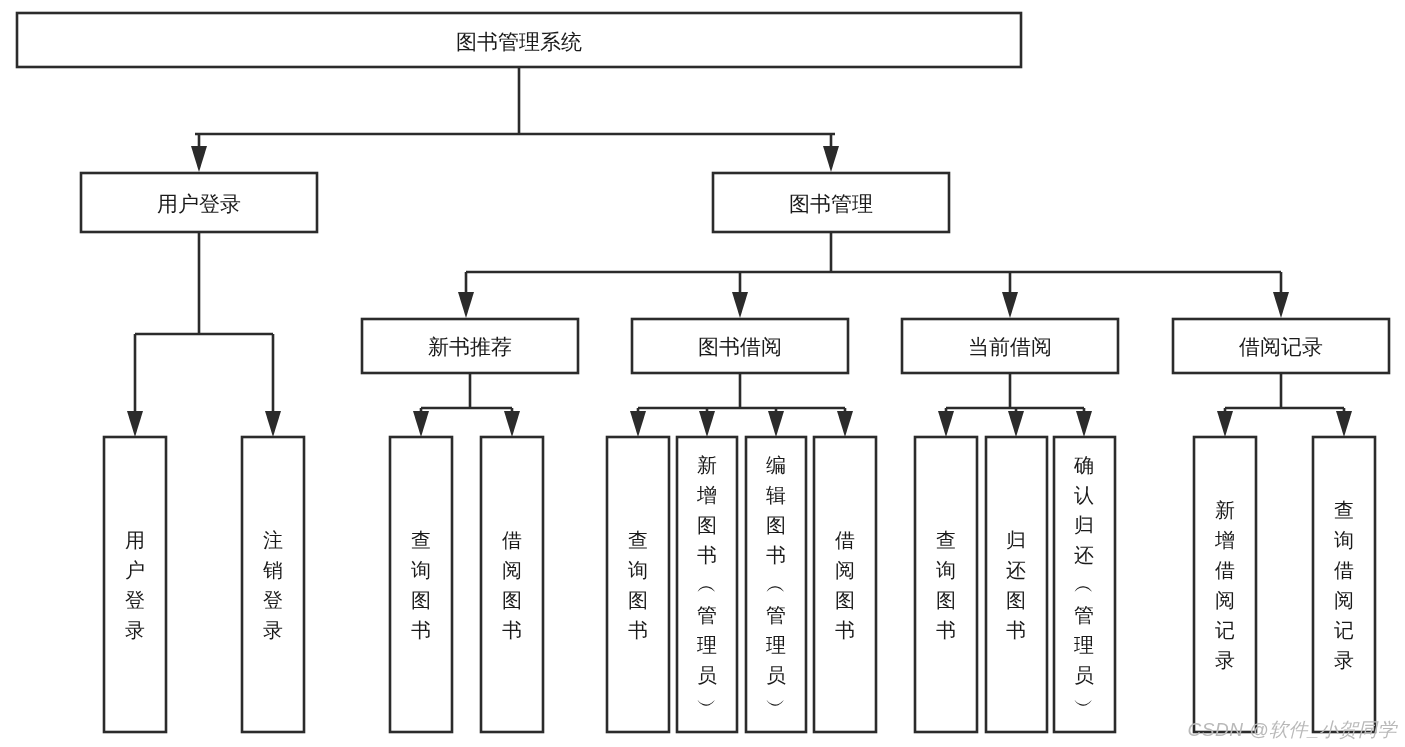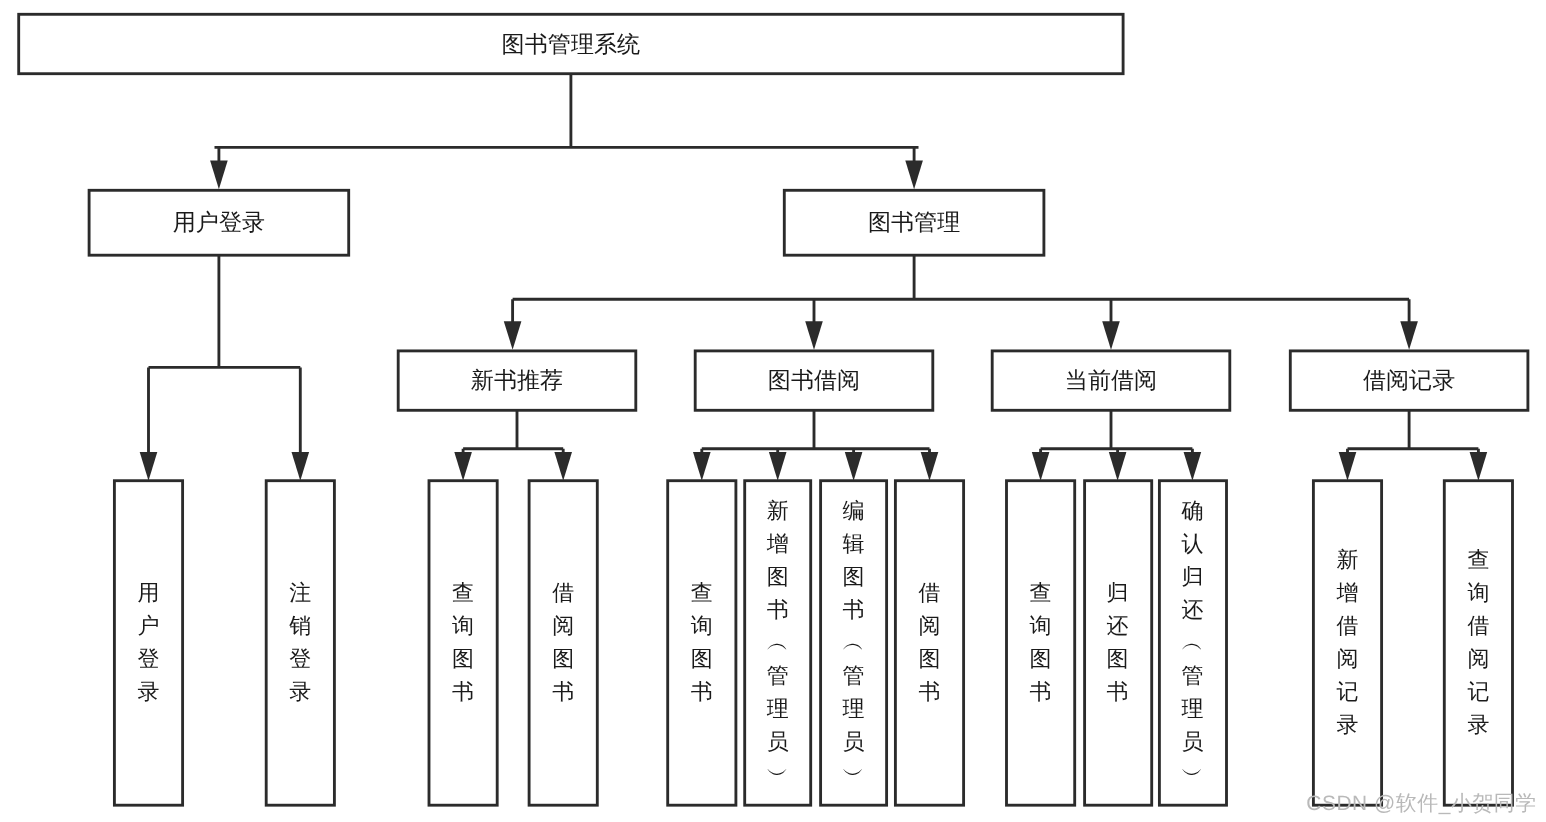--- a/index.html
+++ b/index.html
@@ -59,20 +59,21 @@
   .watermark {
     position: absolute;
     right: 8px;
     bottom: 4px;
     font-family: "Liberation Sans", "DejaVu Sans", sans-serif;
     font-size: 19px;
     color: #b9b9b9;
     letter-spacing: 0.5px;
     white-space: nowrap;
     user-select: none;
+    font-style: italic;
   }
 </style>
 </head>
 <body>
 
 <div id="diagram-root">
 
   <svg id="tree-svg" viewBox="0 0 1405 747" xmlns="http://www.w3.org/2000/svg">
 
     <g>

